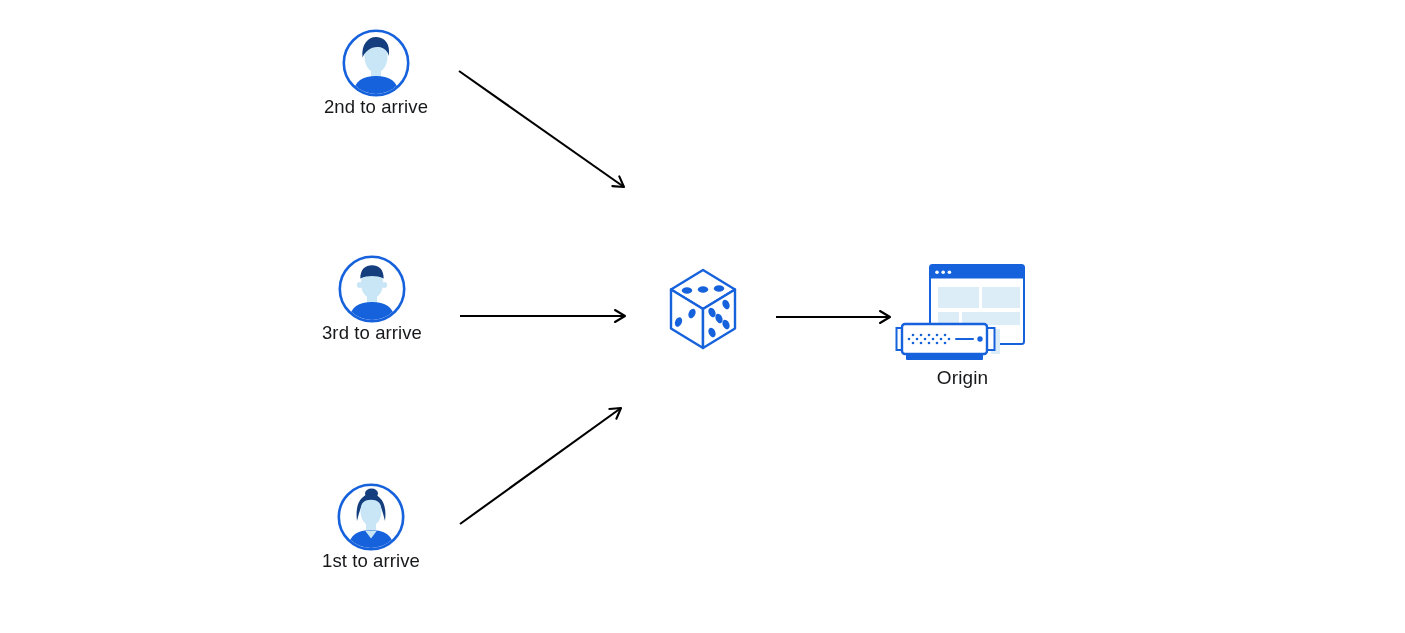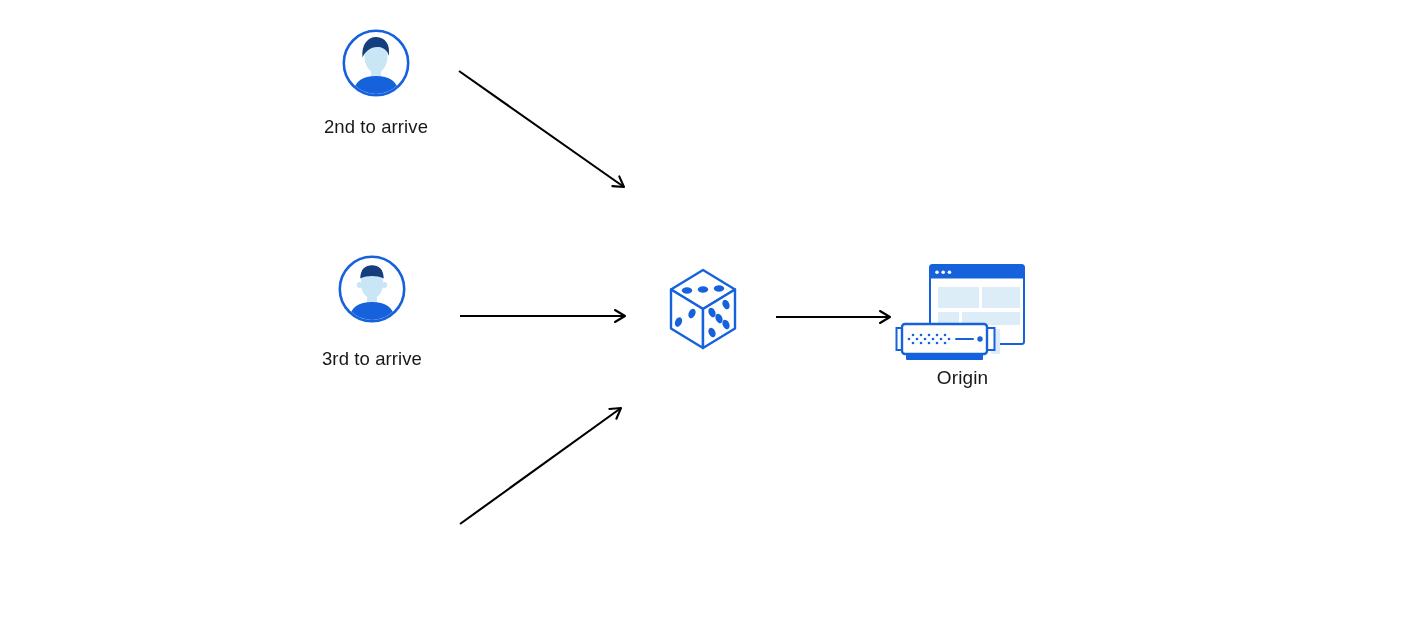--- a/index.html
+++ b/index.html
@@ -16,21 +16,20 @@
   body{
     background:var(--background);
     font-family:"Liberation Sans","DejaVu Sans",sans-serif;
     position:relative;
   }
   .diagram{position:absolute;inset:0;width:1405px;height:633px;}
   .arrows-layer{position:absolute;left:0;top:0;width:1405px;height:633px;pointer-events:none;}
   .arrow-line{stroke:var(--arrow);stroke-width:2.1;fill:none;}
   .node{position:absolute;display:flex;flex-direction:column;align-items:center;}
   .node-label{
-    margin-top:20px;
     font-size:18.5px;
     line-height:20px;
     color:var(--label-text);
     text-align:center;
     white-space:nowrap;
     letter-spacing:.1px;
   }
   .av-ring{fill:#fff;stroke:var(--primary-blue);stroke-width:2.6;}
   .skin{fill:var(--skin-light-blue);}
   .navy{fill:var(--dark-navy);}
@@ -73,38 +72,56 @@
       <g clip-path="url(#clipA)">
         <rect class="skin" x="29" y="35" width="10" height="13"></rect>
         <path class="blue" d="M11,68 C11,52.5 20,47 34,47 C48,47 57,52.5 57,68 Z"></path>
         <path class="skin" d="M22.5,27.5 C22.5,17.5 27,13 34,13 C41,13 45.5,17.5 45.5,27.5 C45.5,36 41,43.5 34,43.5 C27,43.5 22.5,36 22.5,27.5 Z"></path>
         <path class="navy" d="M20.5,28.5 C19,14.5 27,7.5 34.5,8 C43,8.5 48.5,15 46.8,27 C45.5,21.5 42,18.6 36.8,18 C29.5,17.2 23.5,21.5 20.5,28.5 Z"></path>
       </g>
     </svg>
     <div class="node-label">2nd to arrive</div>
   </div>
 
-  <div class="node" style="left:292px;top:255px;width:160px;gap:6px;">
+  <div class="node" style="left:292px;top:255px;width:160px;">
     <svg viewBox="0 0 68 68" width="68" height="68">
       <circle class="av-ring" cx="34" cy="34" r="32.2"></circle>
       <clipPath id="clipB">
           <circle cx="34" cy="34" r="30.9"></circle>
         </clipPath>
       <g clip-path="url(#clipB)">
         <circle class="skin" cx="21.8" cy="30" r="3"></circle>
         <circle class="skin" cx="46.2" cy="30" r="3"></circle>
         <rect class="skin" x="29" y="35" width="10" height="13"></rect>
         <path class="blue" d="M11,68 C11,52.5 20,47 34,47 C48,47 57,52.5 57,68 Z"></path>
         <path class="skin" d="M23,28 C23,18 27.5,13.5 34,13.5 C40.5,13.5 45,18 45,28 C45,36.5 40.5,43.5 34,43.5 C27.5,43.5 23,36.5 23,28 Z"></path>
         <path class="navy" d="M22.3,23.5 C22.3,13.8 27.5,10.2 34,10.2 C40.5,10.2 45.7,13.8 45.7,23.5 C41.8,21.7 38,21 34,21 C30,21 26.2,21.7 22.3,23.5 Z"></path>
       </g>
     </svg>
     <div class="node-label">3rd to arrive</div>
   </div>
 
+  <div class="node" style="left:291px;top:483px;width:160px;">
+    <svg viewBox="0 0 68 68" width="68" height="68">
+      <circle class="av-ring" cx="34" cy="34" r="32.2"></circle>
+      <clipPath id="clipC">
+          <circle cx="34" cy="34" r="30.9"></circle>
+        </clipPath>
+      <g clip-path="url(#clipC)">
+        <ellipse class="navy" cx="34.5" cy="10.5" rx="6.5" ry="5"></ellipse>
+        <path class="navy" d="M20,38 C17.5,18 26,11.5 34,11.5 C42,11.5 50.5,18 48,38 C46,30 44.5,25 42.5,21.5 C38,18 30,18 25.5,21.5 C23.5,25 22,30 20,38 Z"></path>
+        <rect class="skin" x="29" y="35" width="10" height="13"></rect>
+        <path class="blue" d="M11,68 C11,52.5 20,47 34,47 C48,47 57,52.5 57,68 Z"></path>
+        <path class="skin" d="M28,47.5 L34,55.5 L40,47.5 Z"></path>
+        <path class="skin" d="M23.5,28 C23.5,18.5 28,14 34,14 C40,14 44.5,18.5 44.5,28 C44.5,36 40,43 34,43 C28,43 23.5,36 23.5,28 Z"></path>
+        <path class="navy" d="M22.8,26 C22,15 28,11 34,11 C40,11 46,15 45.2,26 C43.5,19.5 40.5,16.8 34,16.8 C27.5,16.8 24.5,19.5 22.8,26 Z"></path>
+      </g>
+    </svg>
+    <div class="node-label">1st to arrive</div>
+  </div>
 
   <div class="node" style="left:668px;top:268px;">
     <svg viewBox="0 0 70 84" width="70" height="84">
       <path class="cube-face" d="M35,2 L67,21.5 L35,41 L3,21.5 Z"></path>
       <path class="cube-face" d="M3,21.5 L35,41 L35,80 L3,60.5 Z"></path>
       <path class="cube-face" d="M67,21.5 L35,41 L35,80 L67,60.5 Z"></path>
 
       <ellipse class="pip" cx="19" cy="22.5" rx="5.2" ry="3.2"></ellipse>
       <ellipse class="pip" cx="35" cy="21.5" rx="5.2" ry="3.2"></ellipse>
       <ellipse class="pip" cx="51" cy="20.5" rx="5.2" ry="3.2"></ellipse>

